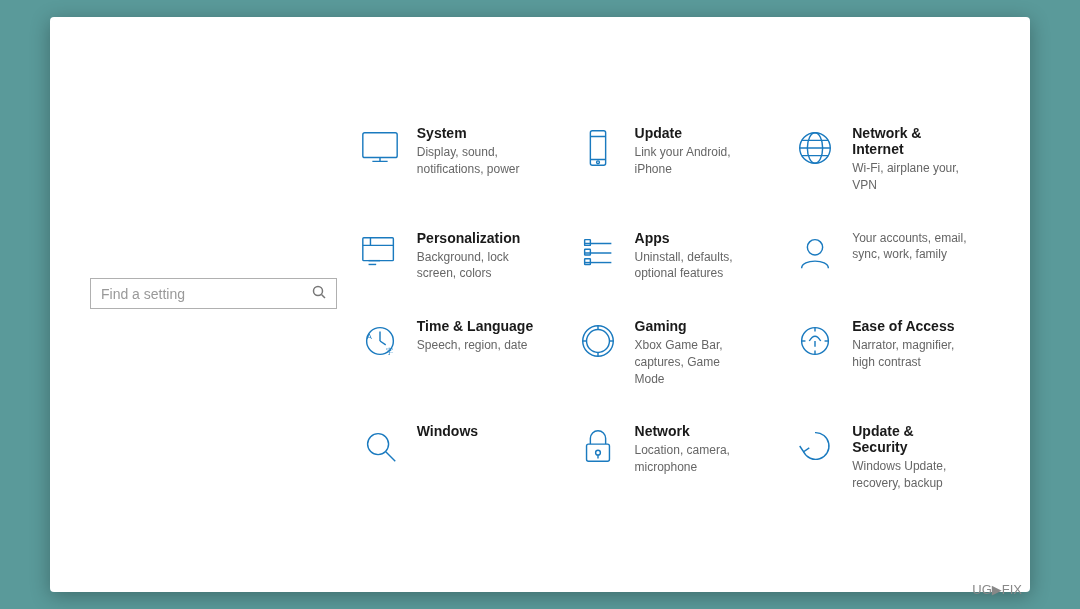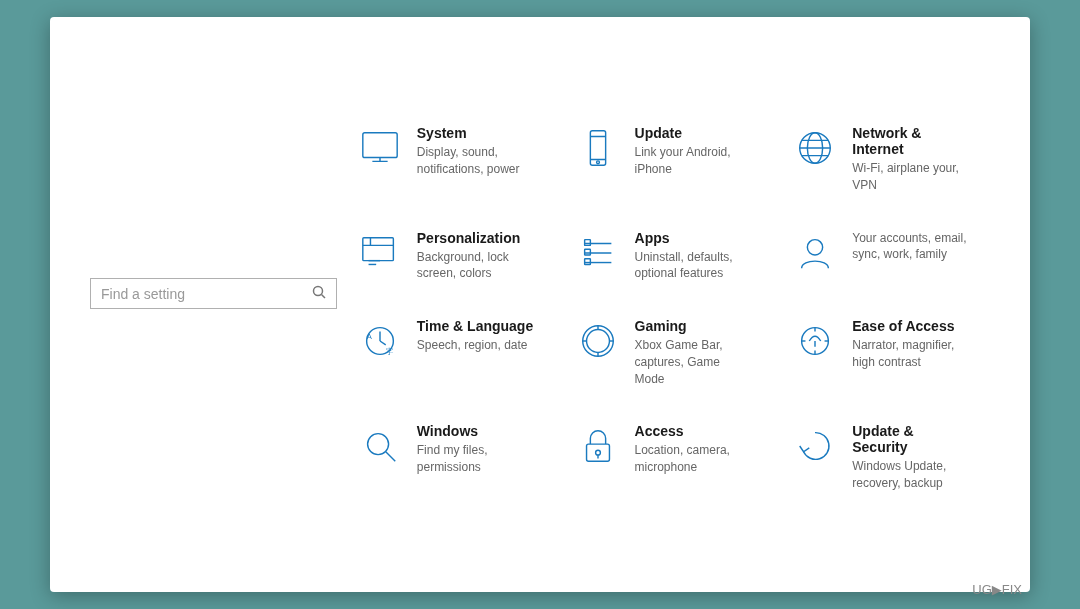--- a/index.html
+++ b/index.html
@@ -255,34 +255,33 @@
   </div>
       <div class="setting-item">
     <div class="setting-icon">
       <svg viewBox="0 0 44 44" fill="none" stroke="#1a7abf" stroke-width="1.5">
       <circle cx="20" cy="20" r="11"></circle>
       <line x1="28" y1="28" x2="38" y2="38"></line>
     </svg>
     </div>
     <div class="setting-text">
       <div class="setting-title">Windows</div>
-      <div class="setting-desc">Find my files, permissions</div>
     </div>
   </div>
       <div class="setting-item">
     <div class="setting-icon">
       <svg viewBox="0 0 44 44" fill="none" stroke="#1a7abf" stroke-width="1.5">
       <rect x="10" y="20" width="24" height="18" rx="2"></rect>
       <path d="M14 20 L14 14 A8 8 0 0 1 30 14 L30 20"></path>
       <circle cx="22" cy="29" r="2.5"></circle>
       <line x1="22" y1="31.5" x2="22" y2="35"></line>
     </svg>
     </div>
     <div class="setting-text">
-      <div class="setting-title">Access</div>
+      <div class="setting-title">Network</div>
       <div class="setting-desc">Location, camera, microphone</div>
     </div>
   </div>
       <div class="setting-item">
     <div class="setting-icon">
       <svg viewBox="0 0 44 44" fill="none" stroke="#1a7abf" stroke-width="1.5">
       <path d="M22 8 A14 14 0 1 1 10 28"></path>
       <polyline points="6,22 10,28 16,24"></polyline>
     </svg>
     </div>

